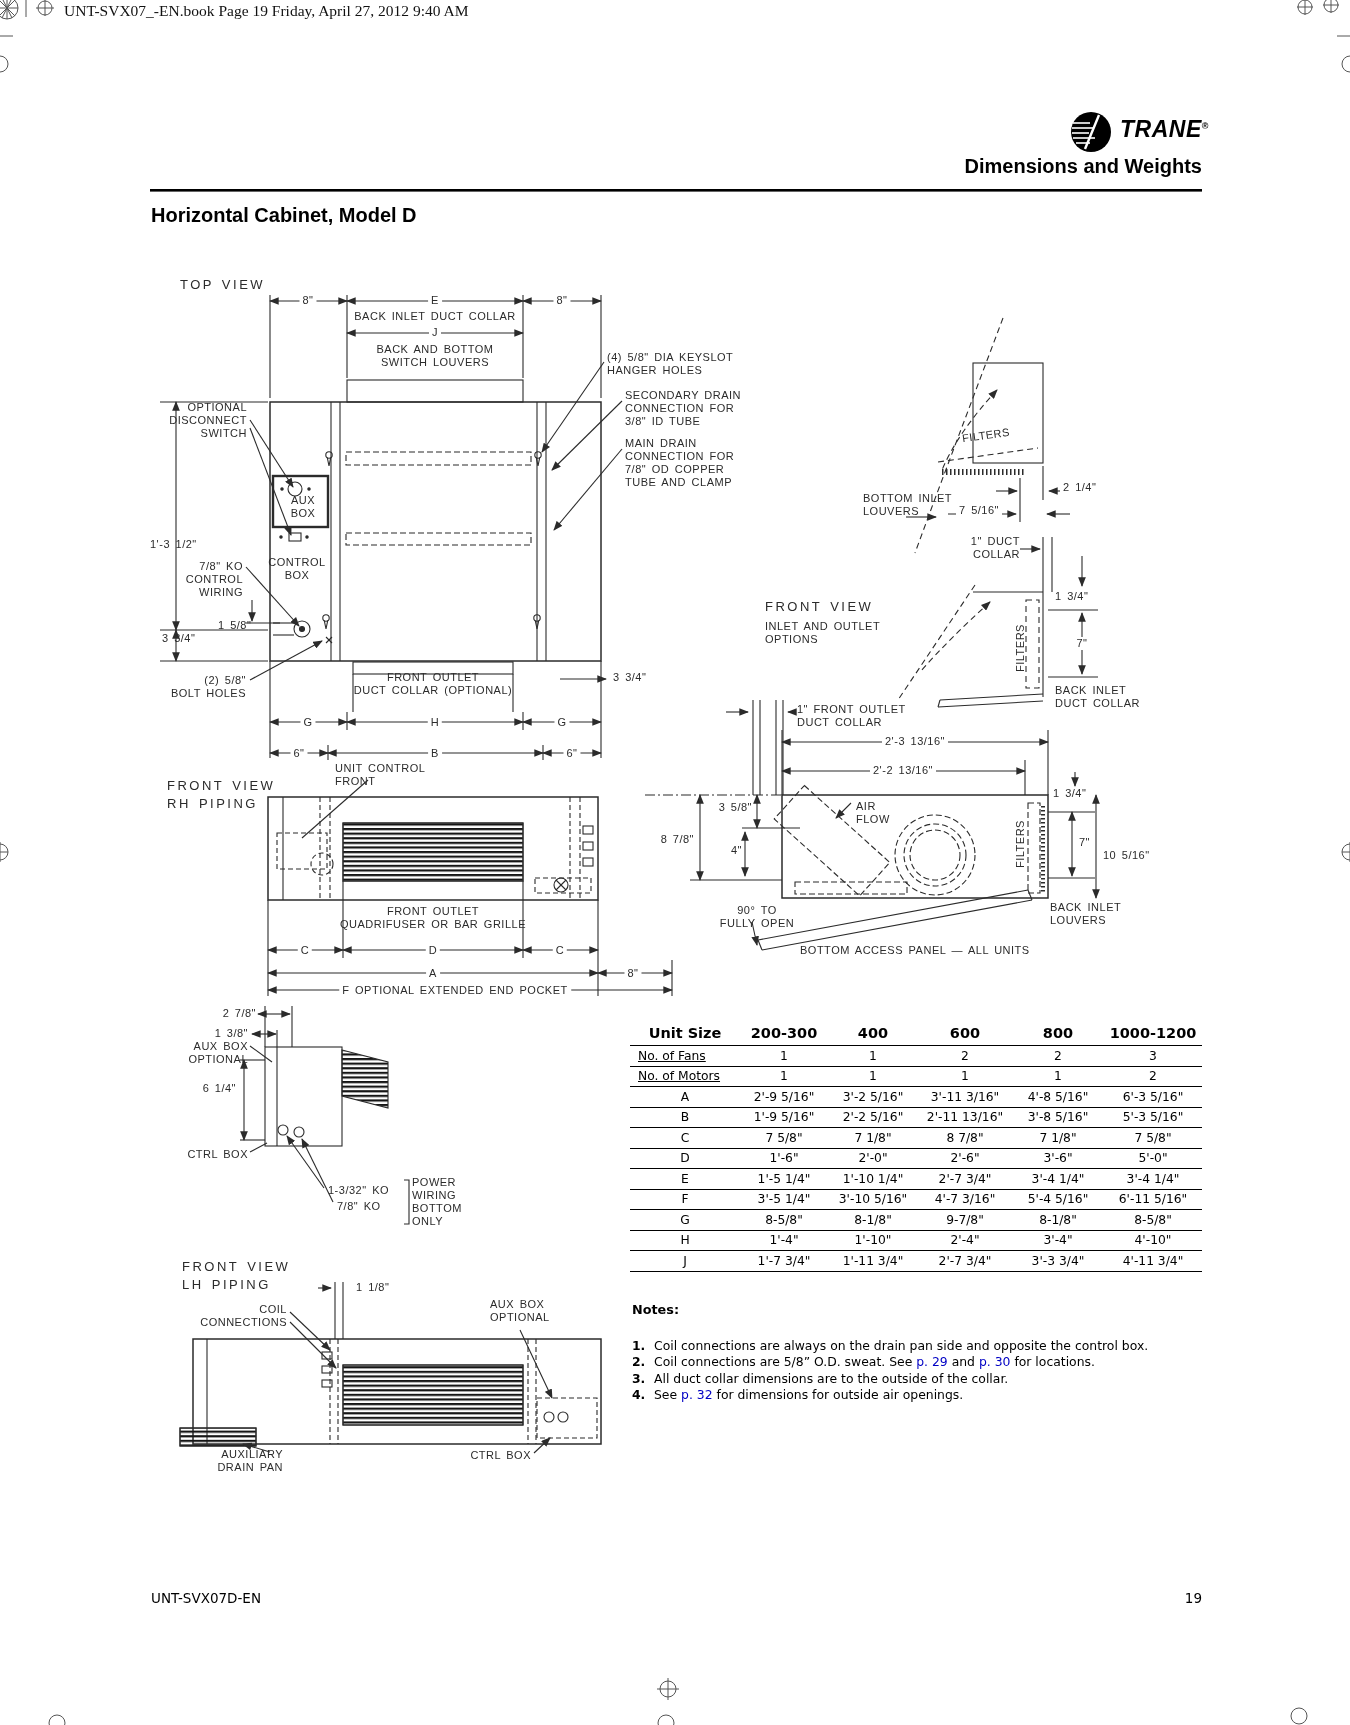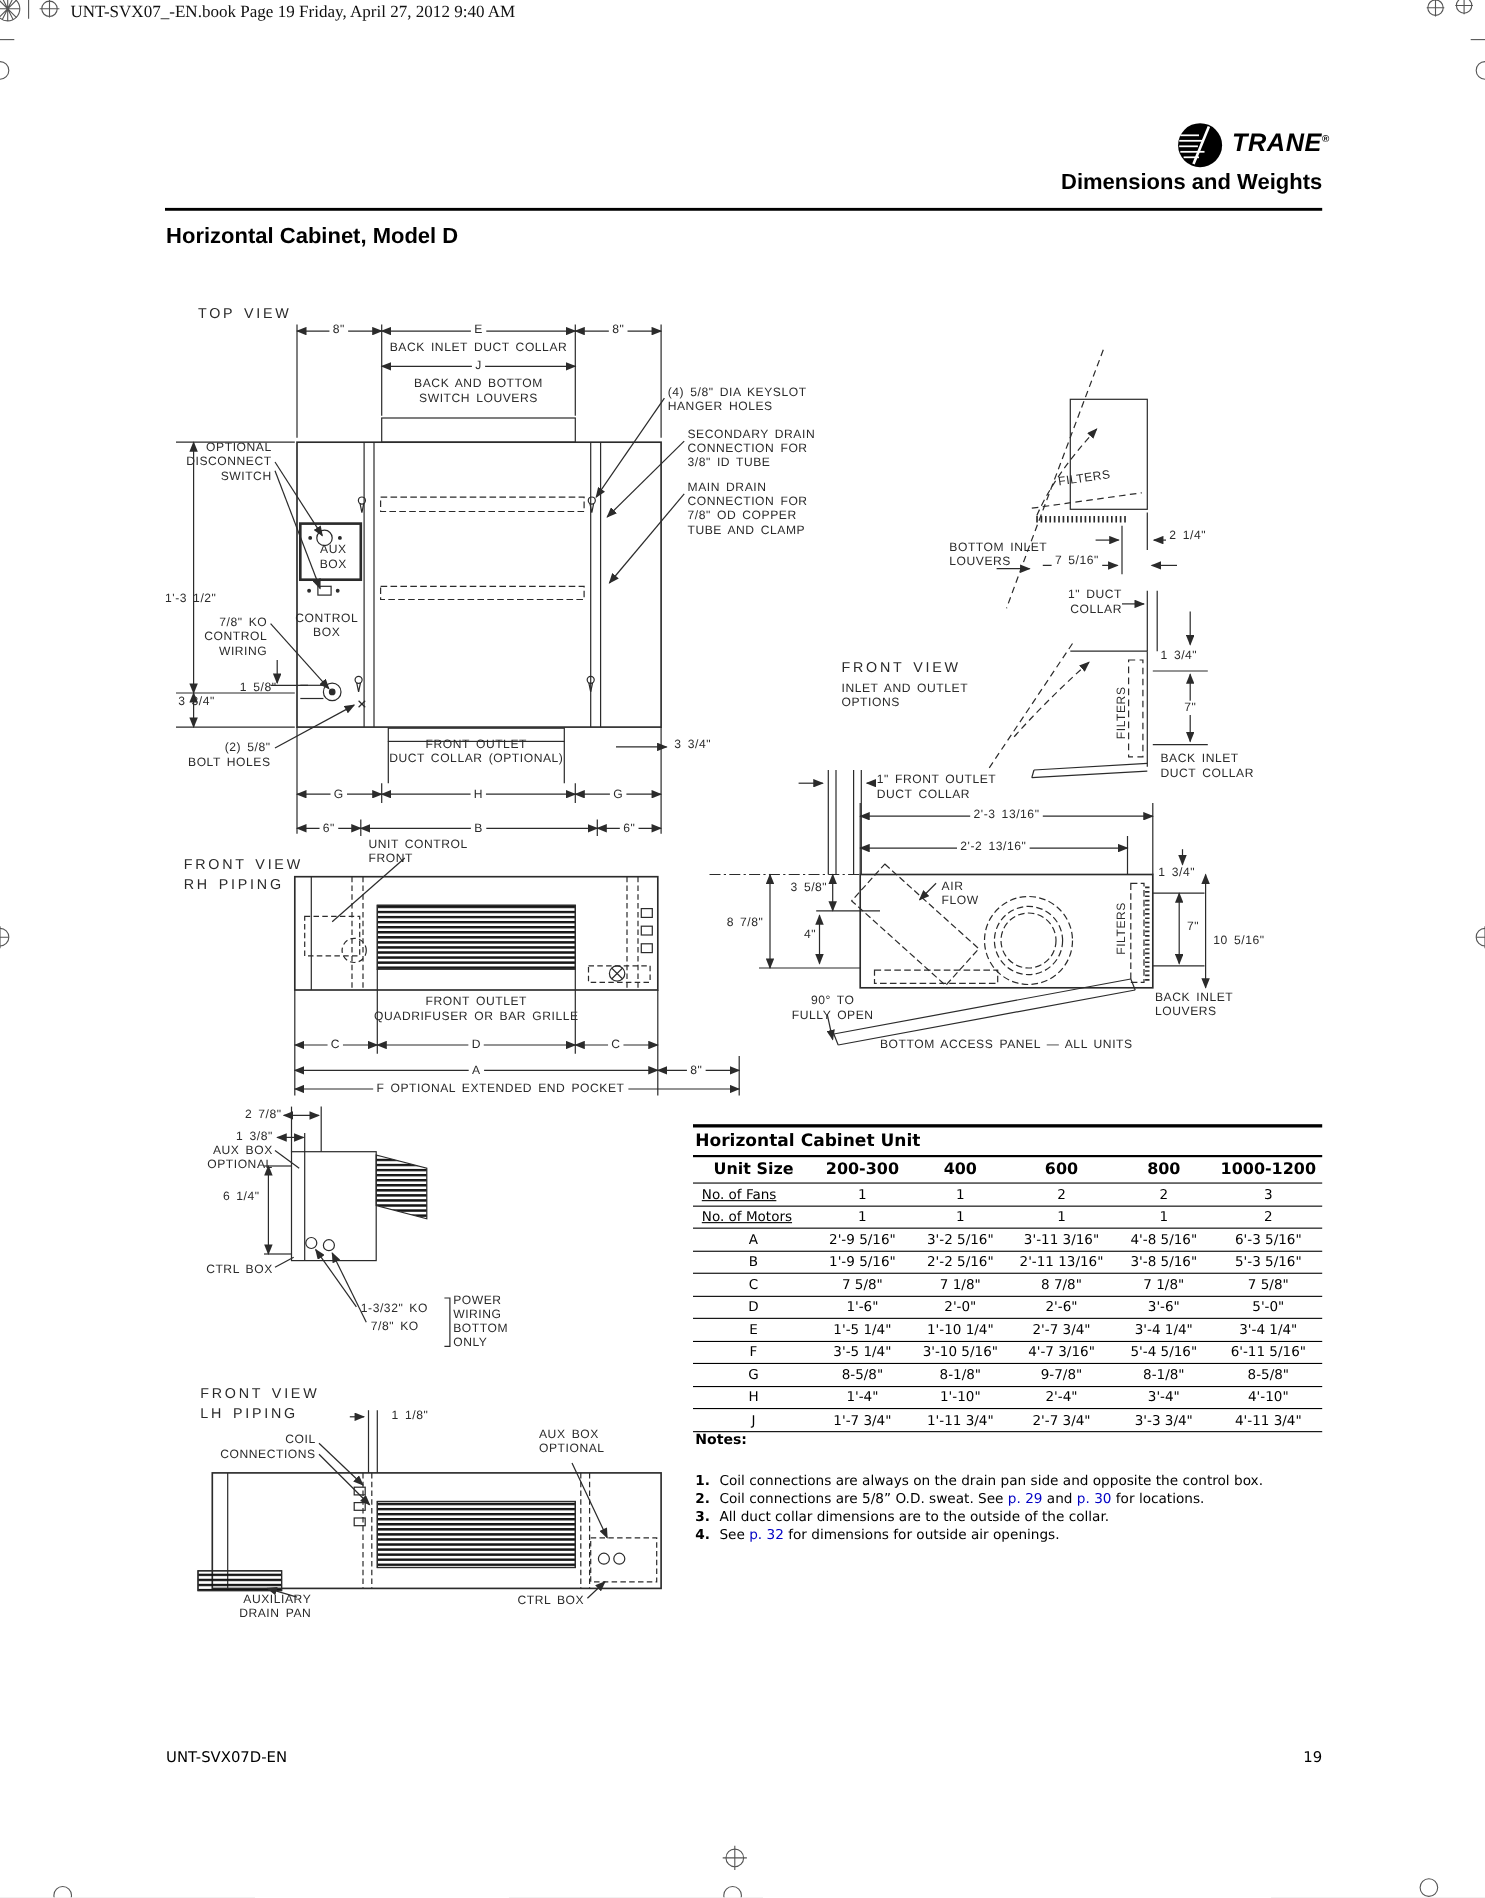--- a/index.html
+++ b/index.html
@@ -462,21 +462,20 @@
   <div class="cad" style="left:356px;top:1281px">1 1/8"</div>
   <div class="cad rgt" style="left:287px;top:1303px">COIL
 CONNECTIONS</div>
   <div class="cad" style="left:490px;top:1298px">AUX BOX
 OPTIONAL</div>
   <div class="cad rgt" style="left:283px;top:1448px">AUXILIARY
 DRAIN PAN</div>
   <div class="cad rgt" style="left:531px;top:1449px">CTRL BOX</div>
 
   <div class="tbl">
-    <div class="ttitle">Horizontal Cabinet Unit</div>
     <div class="trow thead">
       <div class="cell">Unit Size</div>
       <div class="cell">200-300</div>
       <div class="cell">400</div>
       <div class="cell">600</div>
       <div class="cell">800</div>
       <div class="cell">1000-1200</div>
     </div>
     <div id="tbody">
         <div class="trow drow">

